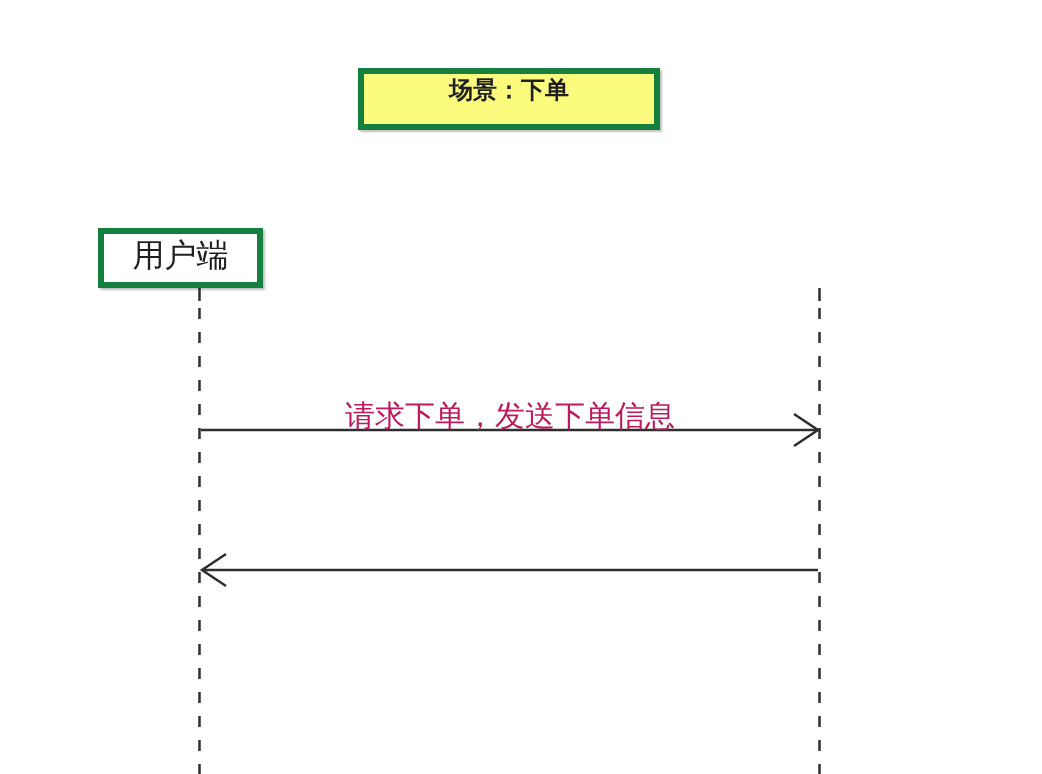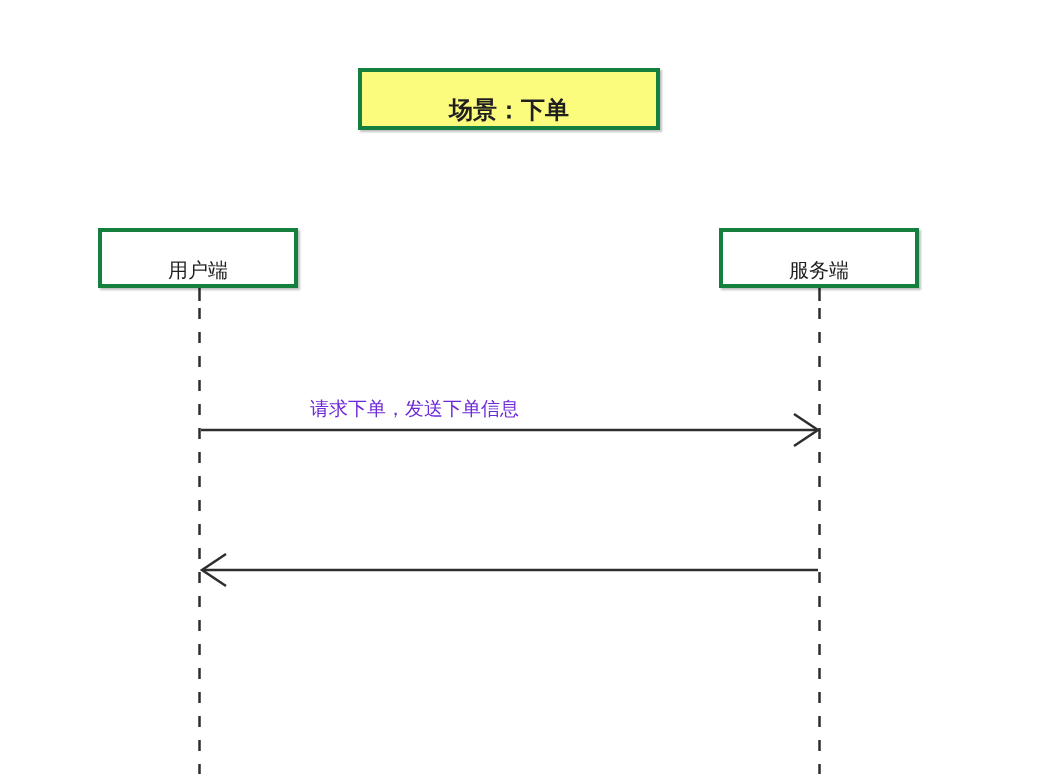--- a/index.html
+++ b/index.html
@@ -28,53 +28,54 @@
     stroke: #2e2e2e;
     stroke-width: 2.5;
     fill: none;
   }
   svg.lines line.dashed {
     stroke-dasharray: 11 13;
   }
   .box {
     position: absolute;
     box-sizing: border-box;
-    border: 4px solid #15803d;
+    border: 6px solid #15803d;
     box-shadow: 2px 2px 2px rgba(0, 0, 0, 0.25);
     display: flex;
-    align-items: flex-end;
+    align-items: flex-start;
     justify-content: center;
     text-align: center;
   }
   .title-box {
     left: 358px;
     top: 68px;
     width: 302px;
     height: 62px;
     background: #fbfb7d;
     font-size: 24px;
     font-weight: 600;
   }
   .actor {
     top: 228px;
-    width: 200px;
+    width: 165px;
     height: 60px;
     background: #ffffff;
-    font-size: 20px;
+    font-size: 32px;
     font-weight: 500;
   }
   .actor.left  { left: 98px; }
   .actor.right { left: 719px; }
   .msg {
     position: absolute;
     width: 400px;
-    font-size: 19px;
+    text-align: center;
+    font-size: 30px;
     font-weight: 400;
     white-space: nowrap;
-    color: #6d28d9;
+    color: #be185d;
   }
   .msg1 { left: 310px; top: 396px; }
   .msg2 { left: 313px; top: 536px; }
 </style>
 </head>
 <body>
 
 <div class="canvas">
 
   <svg class="lines" viewBox="0 0 1042 774">
@@ -97,20 +98,17 @@
   </svg>
 
   <div class="box title-box">
     <span>场景：下单</span>
   </div>
 
   <div class="box actor left">
     <span>用户端</span>
   </div>
 
-  <div class="box actor right">
-    <span>服务端</span>
-  </div>
 
   <div class="msg msg1">请求下单，发送下单信息</div>
 
 
 </div>
 
 </body></html>

